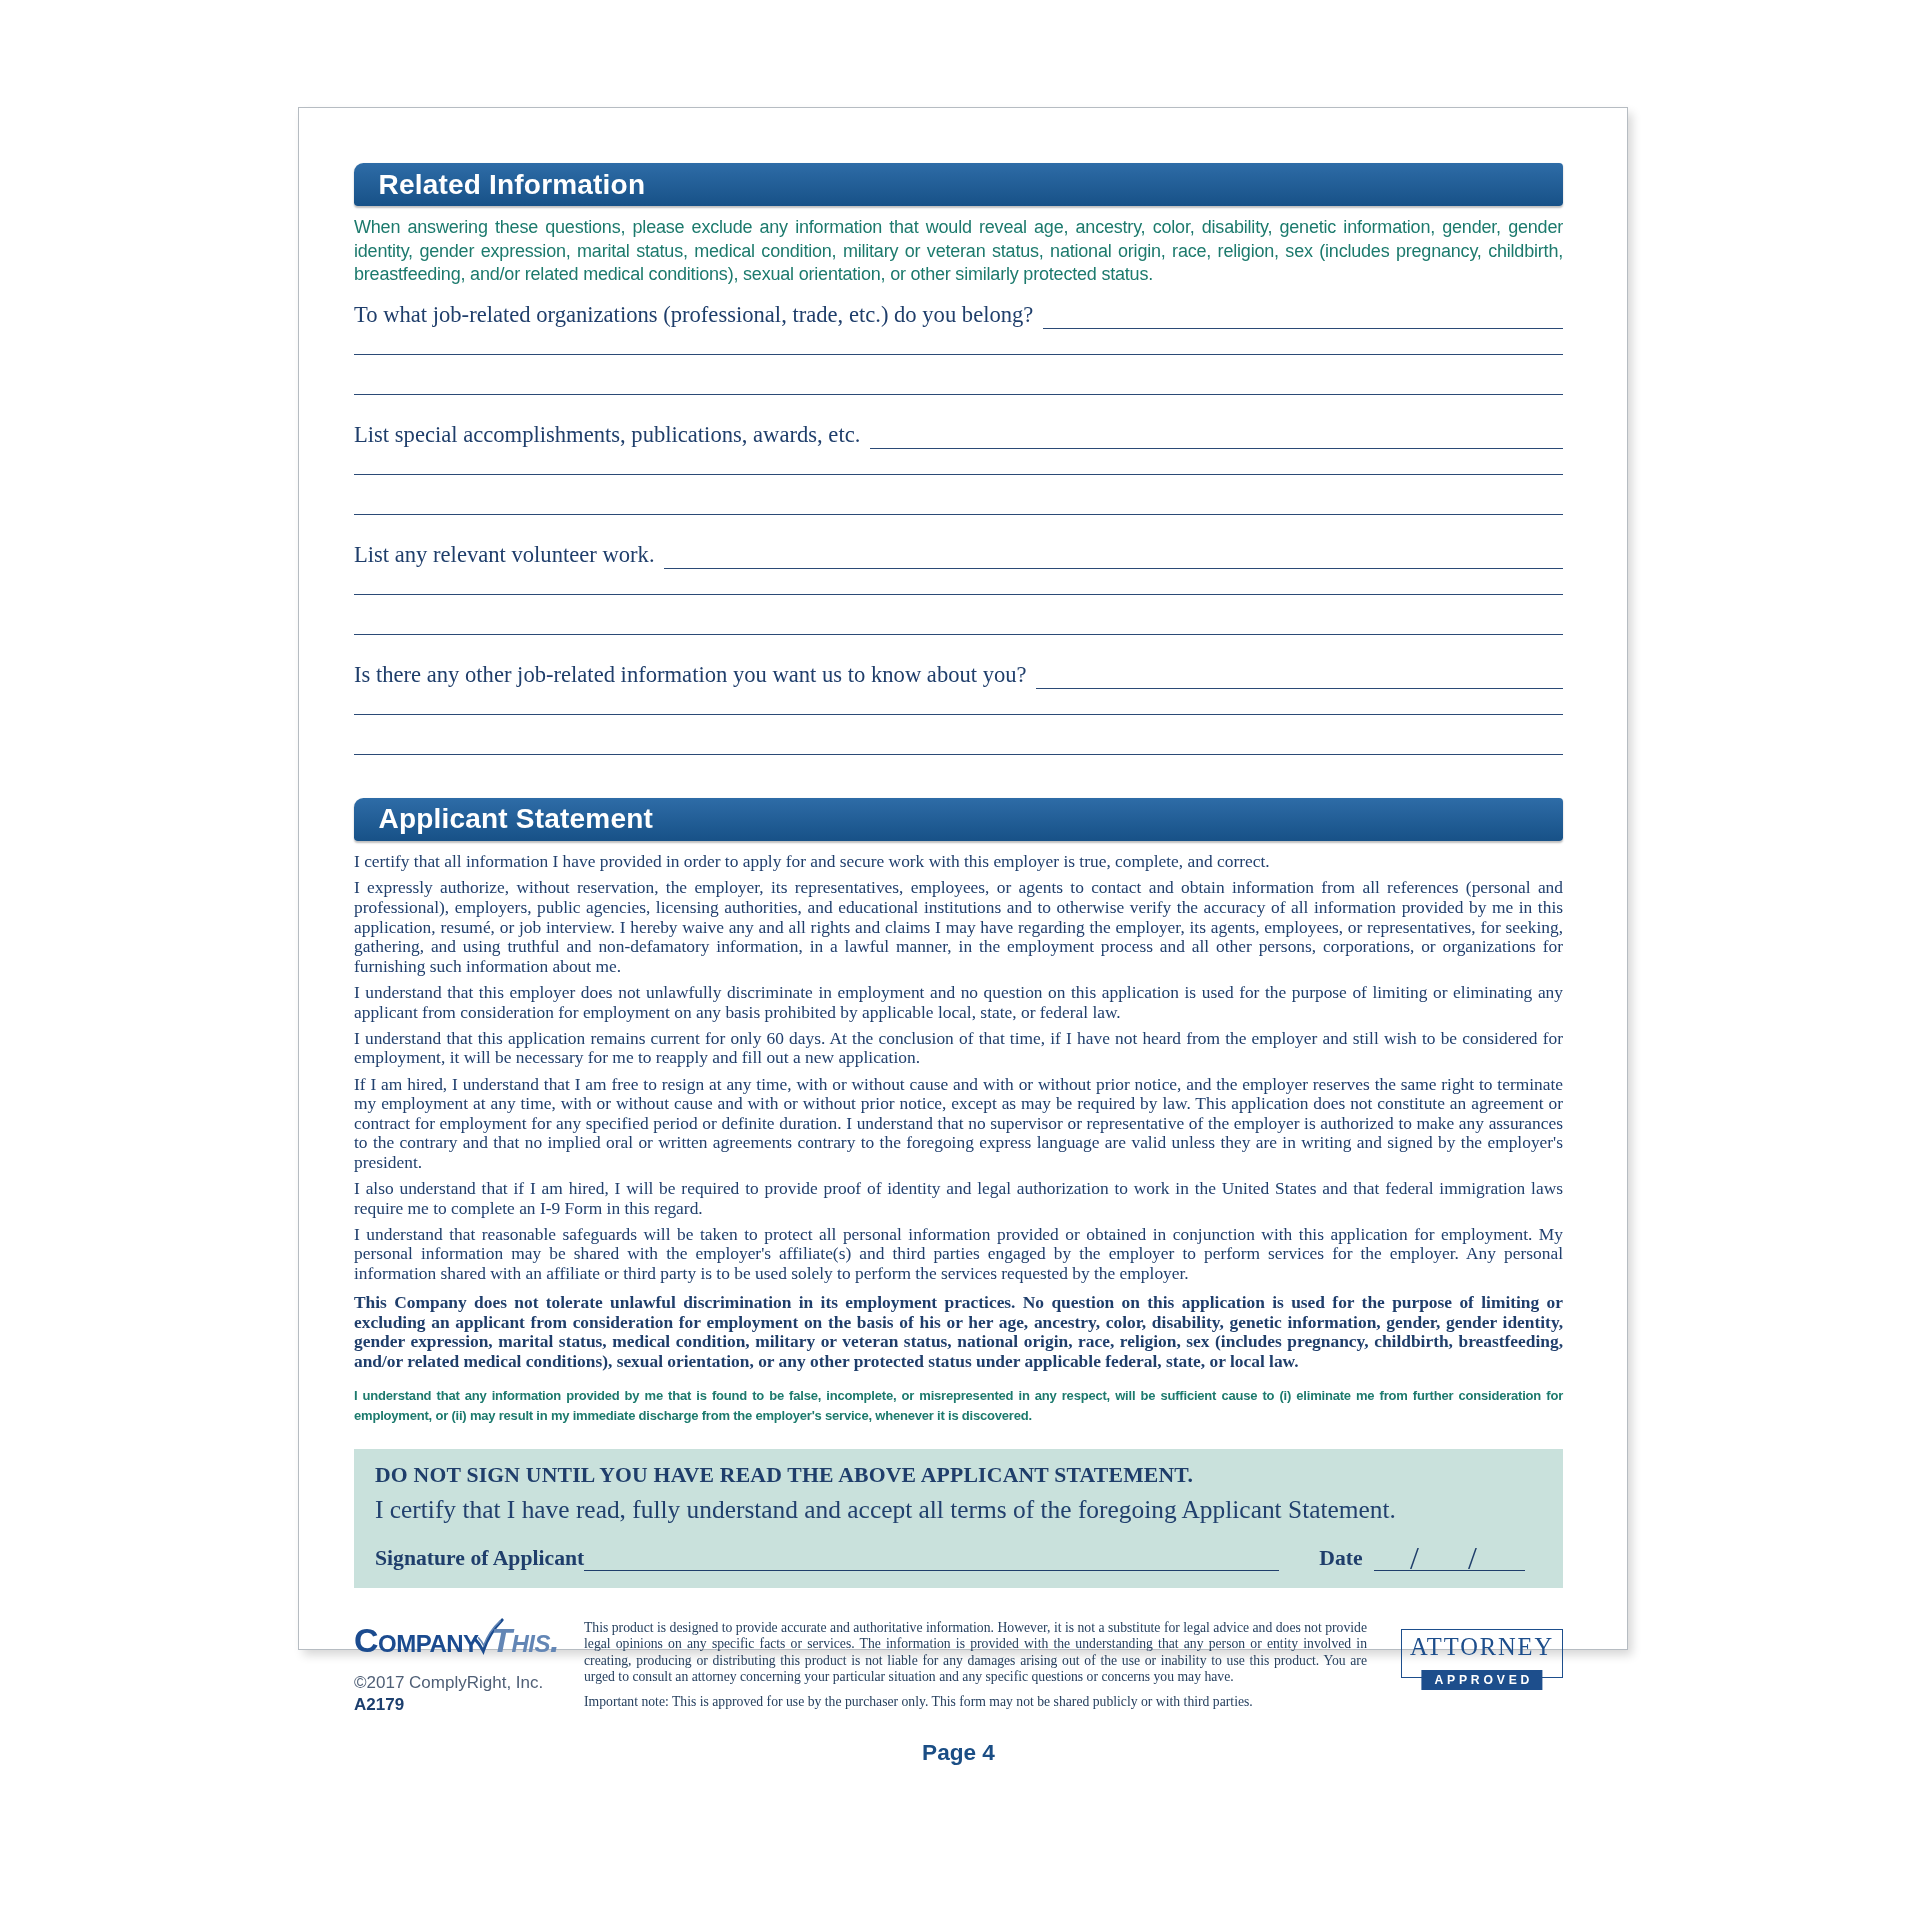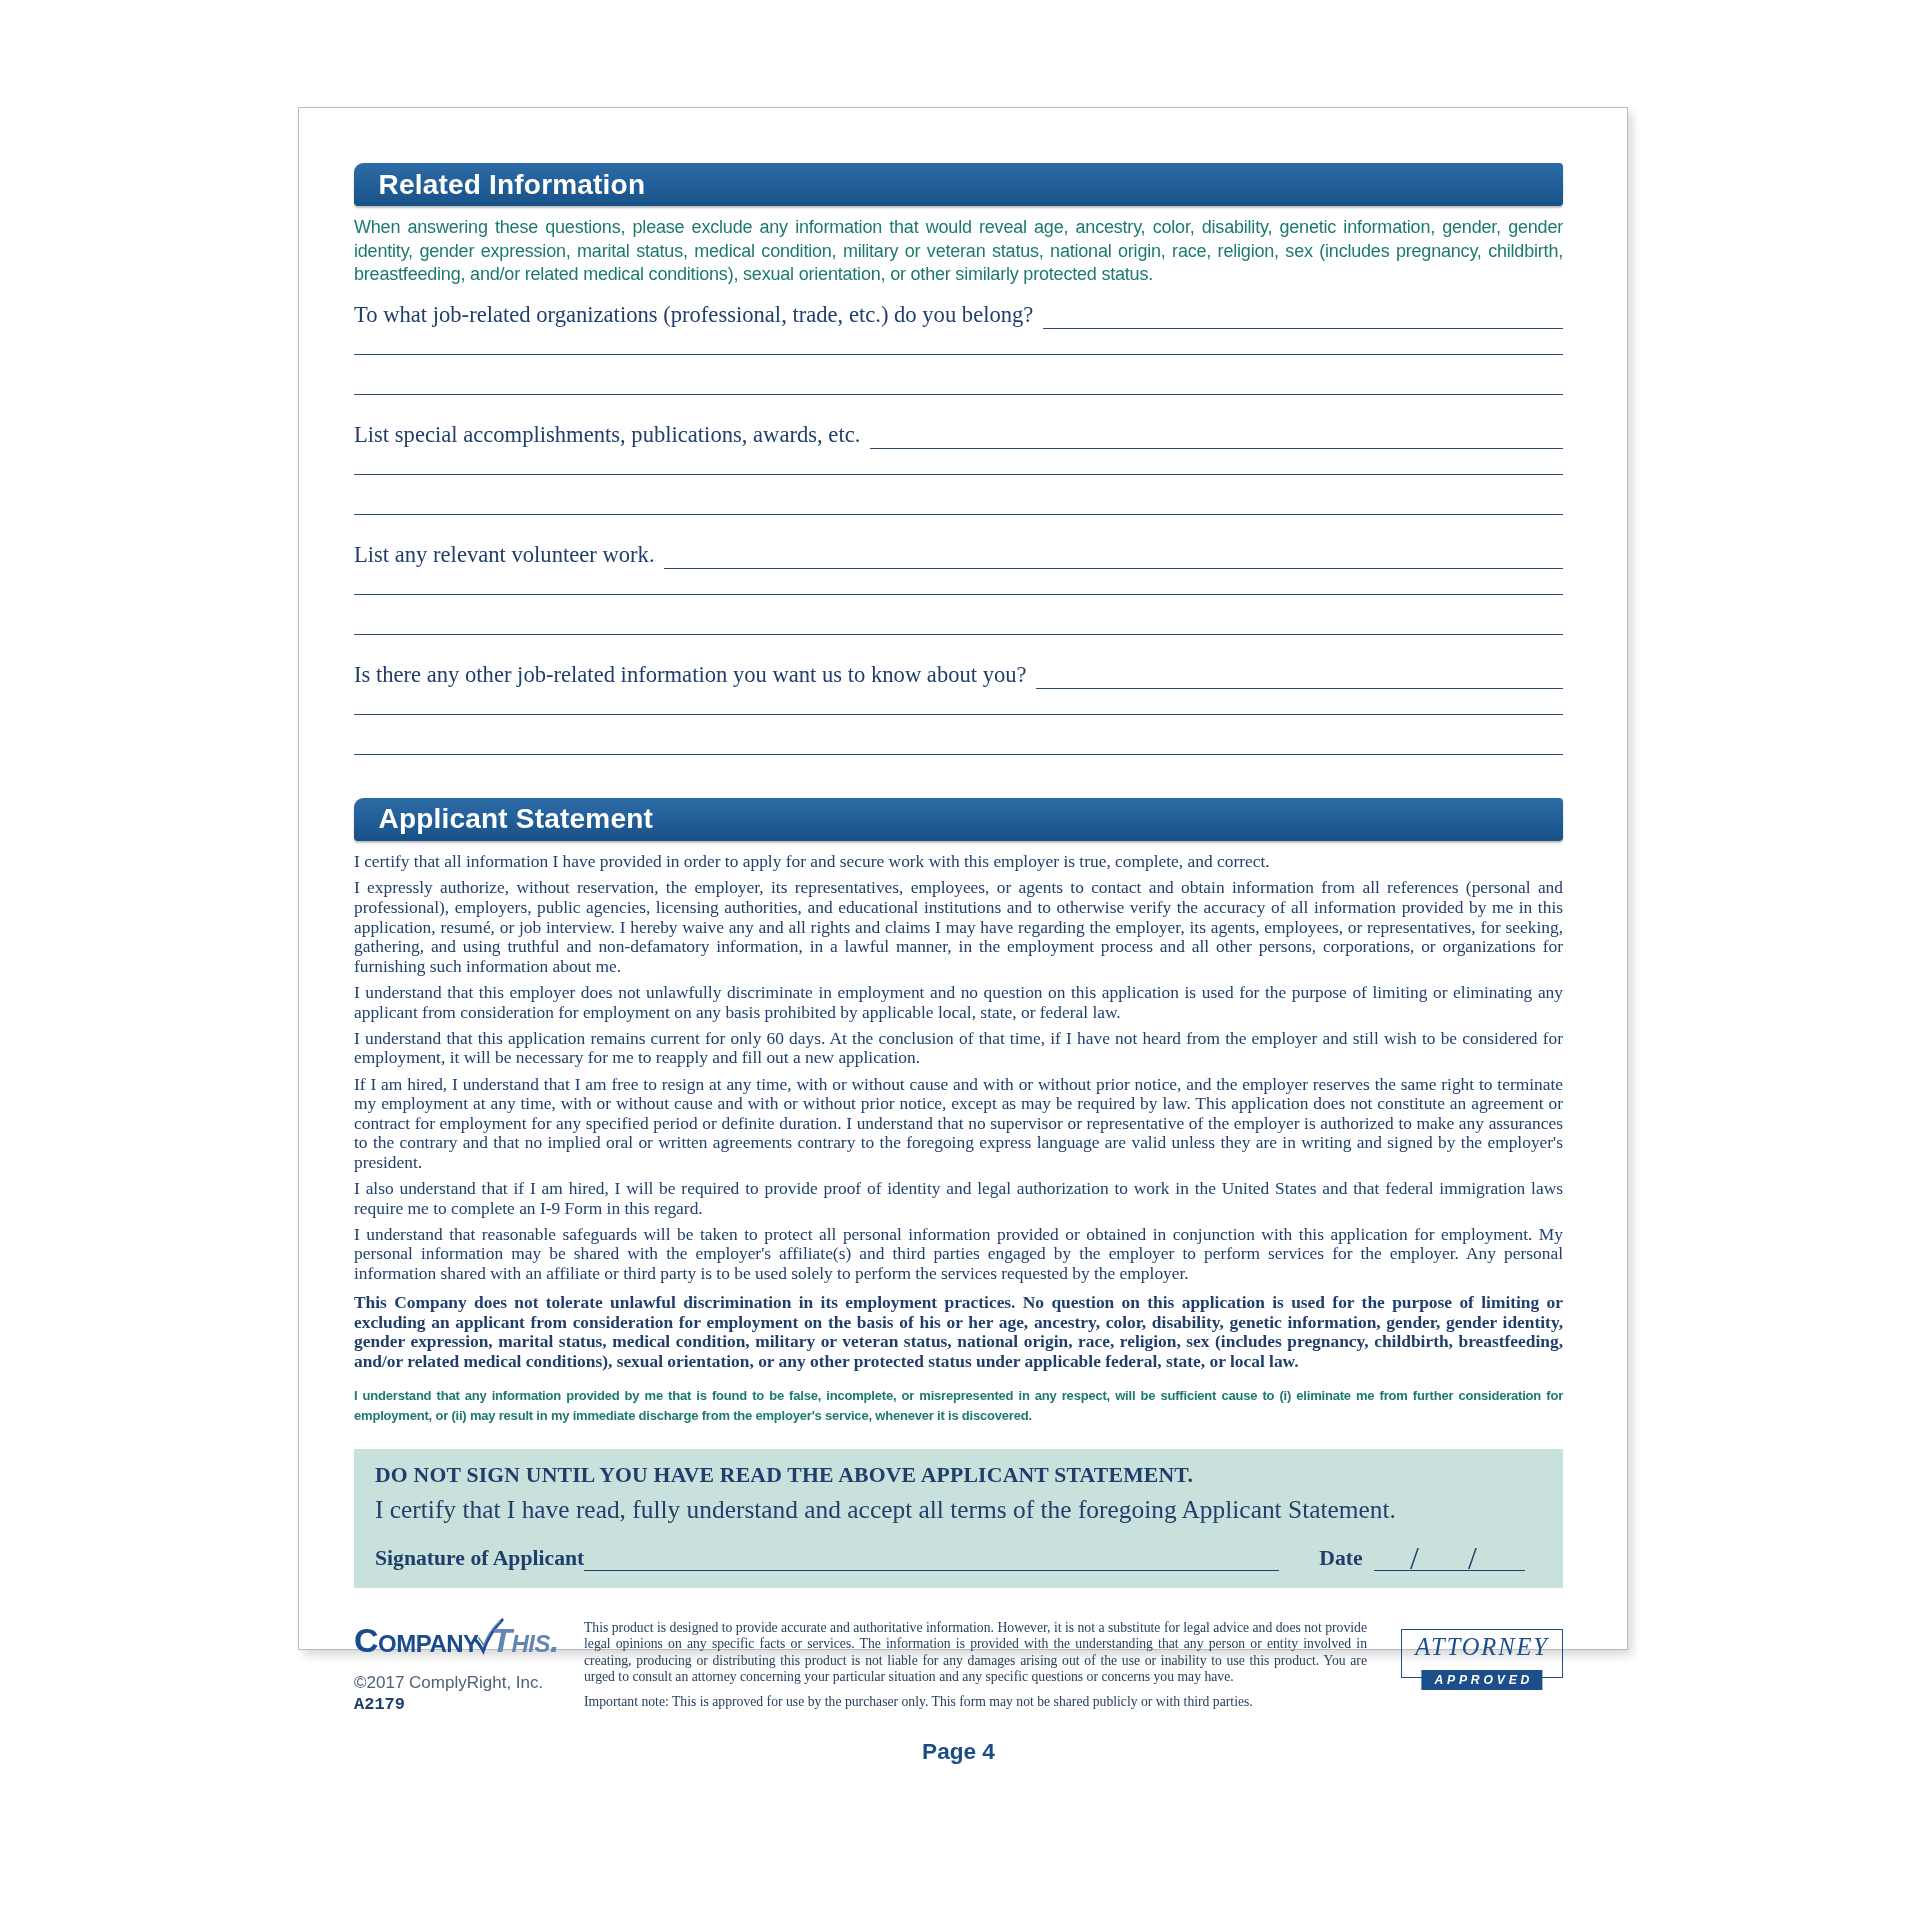--- a/index.html
+++ b/index.html
@@ -88,27 +88,27 @@
     font-size:34px; font-variant:small-caps; letter-spacing:-0.5px;
   }
   .logo-comply { color:#1b4b8f; }
   .logo-right { color:#6386b5; font-style:italic; }
   .logo-swoosh { margin:0 -14px 0 -7.5px; vertical-align:-3.8px; }
   .copyright {
     margin-top:13px; font-family:"Liberation Sans", sans-serif;
     font-size:17px; color:#4f5f76;
   }
   .form-number {
-    margin-top:1.9px; font-family:Liberation Mono, monospace;
+    margin-top:1.9px; font-family:Liberation Sans, sans-serif;
     font-weight:bold; font-size:17px; color:#1c3f6e;
   }
   .footer-mid { flex:1; margin:3.8px 34px 0 28px; }
   .disclaimer { font-size:13.7px; line-height:16.5px; color:#26405f; text-align:justify; }
   .important-note { margin-top:8.5px; font-size:13.7px; color:#26405f; }
-  .badge { width:162px; flex:none; position:relative; margin-top:13px; height:55px;font-style:italic; }
+  .badge { width:162px; flex:none; position:relative; margin-top:13px; height:55px; }
   .badge-frame {
     border:1.9px solid #1d4e8c; height:49px;
     display:flex; justify-content:center; padding-top:3.8px;
   }
   .badge-attorney {
     font-size:24.5px; color:#1d4e8c; letter-spacing:1.9px; line-height:26px;
   }
   .badge-approved {
     position:absolute; left:50%; bottom:-5.6px; transform:translateX(-50%);
     background:#1d4e8c; color:#ffffff; font-family:"Liberation Sans", sans-serif;

